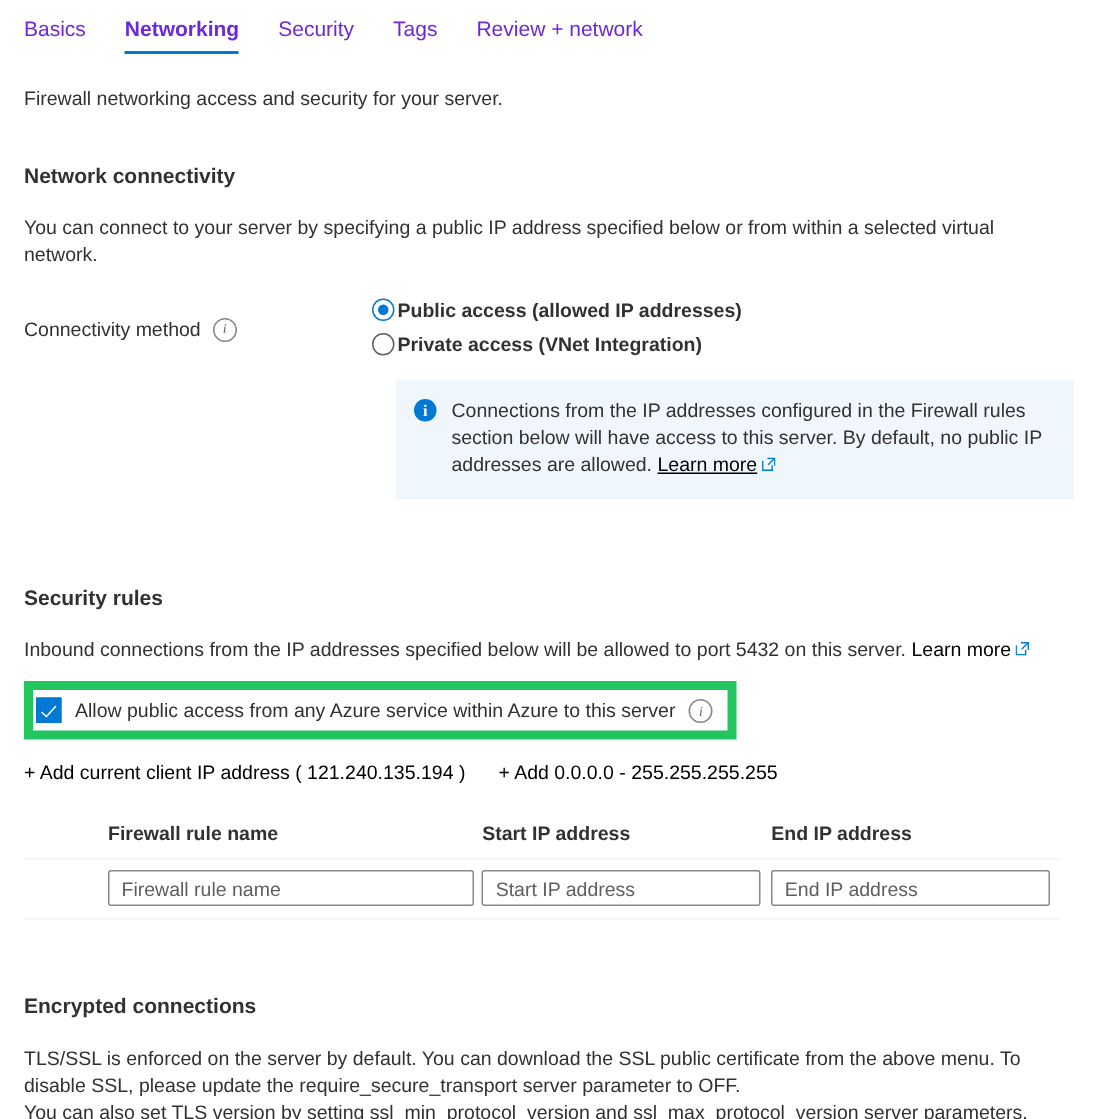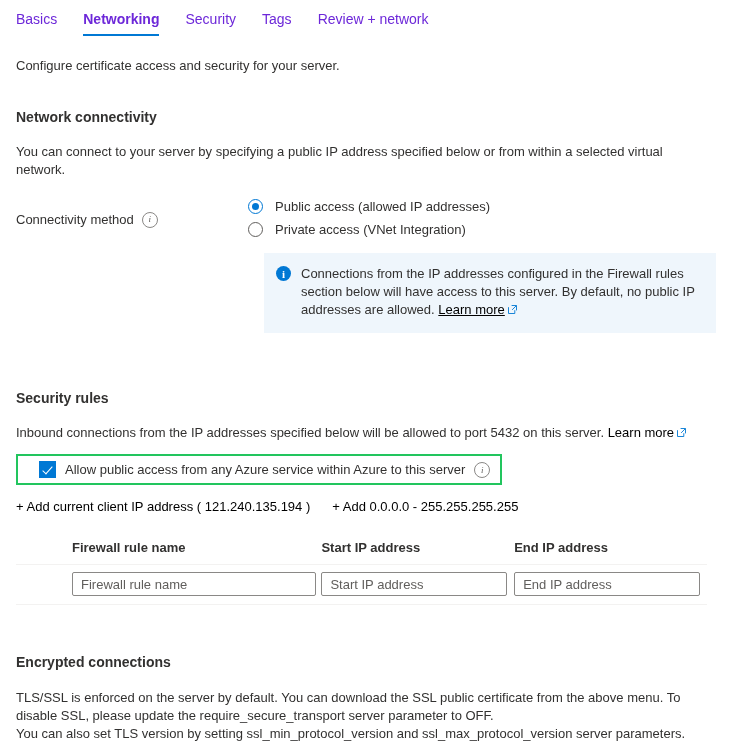--- a/index.html
+++ b/index.html
@@ -105,23 +105,24 @@
     font-style: italic;
     font-family: "Liberation Serif", serif;
     line-height: 1;
     flex: none;
     margin-top: 1px;
   }
   .radio-group { display: flex; flex-direction: column; gap: 8px; }
   .radio-item {
     display: flex;
     align-items: center;
-    gap: 12px;
+    gap: 2px;
     cursor: pointer;
     font-size: 13px;
+    font-weight: bold;
   }
   .radio {
     width: 15px; height: 15px;
     border-radius: 50%;
     border: 1px solid #605e5c;
     box-sizing: border-box;
     flex: none;
     position: relative;
     background: #fff;
   }
@@ -169,25 +170,25 @@
     color: #323130;
   }
   .banner-text a { text-decoration: underline; }
 
   
   #firewall-rules-section { margin-top: 56px; }
   #firewall-rules-desc { margin-top: 17px; }
 
   .checkbox-wrap {
     margin-top: 12px;
-    border: 2px solid #22c55e;
+    border: 6px solid #22c55e;
     display: inline-flex;
     align-items: center;
     gap: 11px;
-    padding: 5px 10px 5px 21px;
+    padding: 5px 10px 5px 2px;
     box-sizing: border-box;
   }
   .checkbox {
     width: 17px; height: 17px;
     background: #0078d4;
     border: 1px solid #0078d4;
     box-sizing: border-box;
     position: relative;
     flex: none;
     cursor: pointer;
@@ -265,21 +266,21 @@
 <div class="tabs">
   <div class="tab">Basics</div>
   <div class="tab active">Networking</div>
   <div class="tab">Security</div>
   <div class="tab">Tags</div>
   <div class="tab">Review + network</div>
 </div>
 
 <div class="page">
 
-  <div class="intro">Configure certificate access and security for your server.</div>
+  <div class="intro">Firewall networking access and security for your server.</div>
 
   <div id="network-connectivity-section">
     <div class="section-title">Network connectivity</div>
     <div id="network-connectivity-desc" class="para">You can connect to your server by specifying a public IP address specified below or from within a selected virtual network.</div>
 
     <div class="conn-row">
       <div class="conn-label">
         <span>Connectivity method</span>
         <span class="info-icon">i</span>
       </div>

